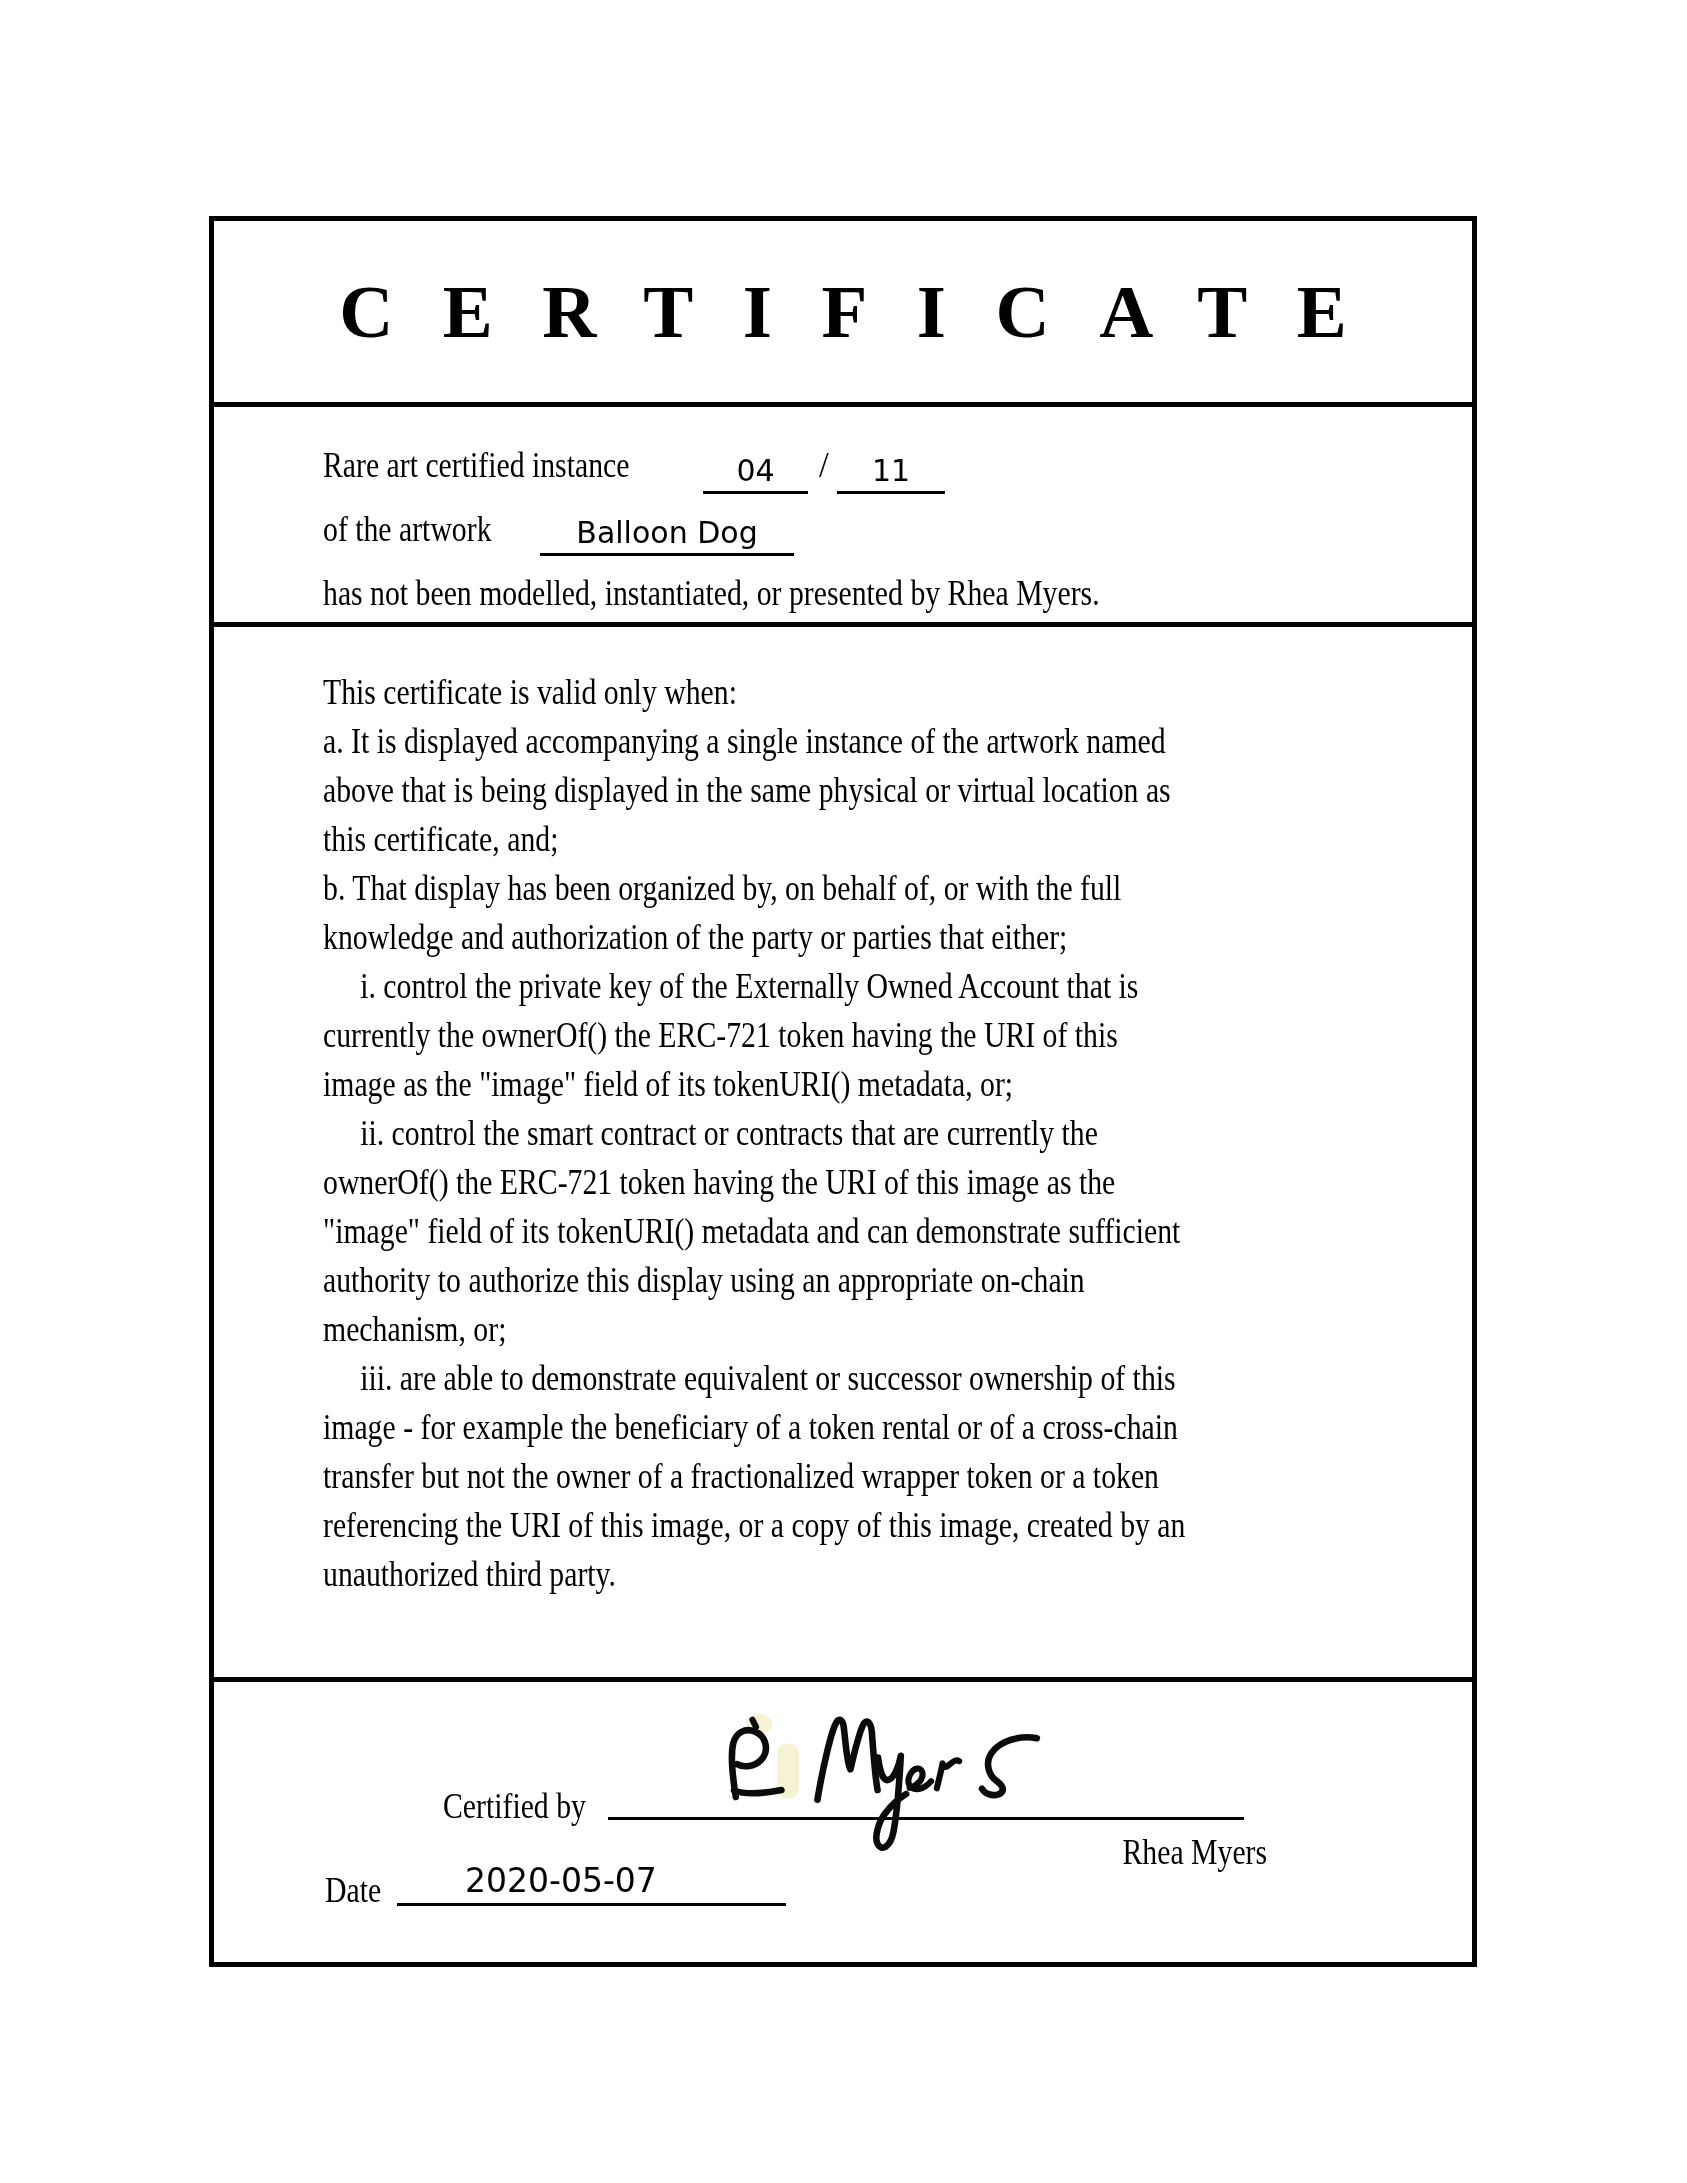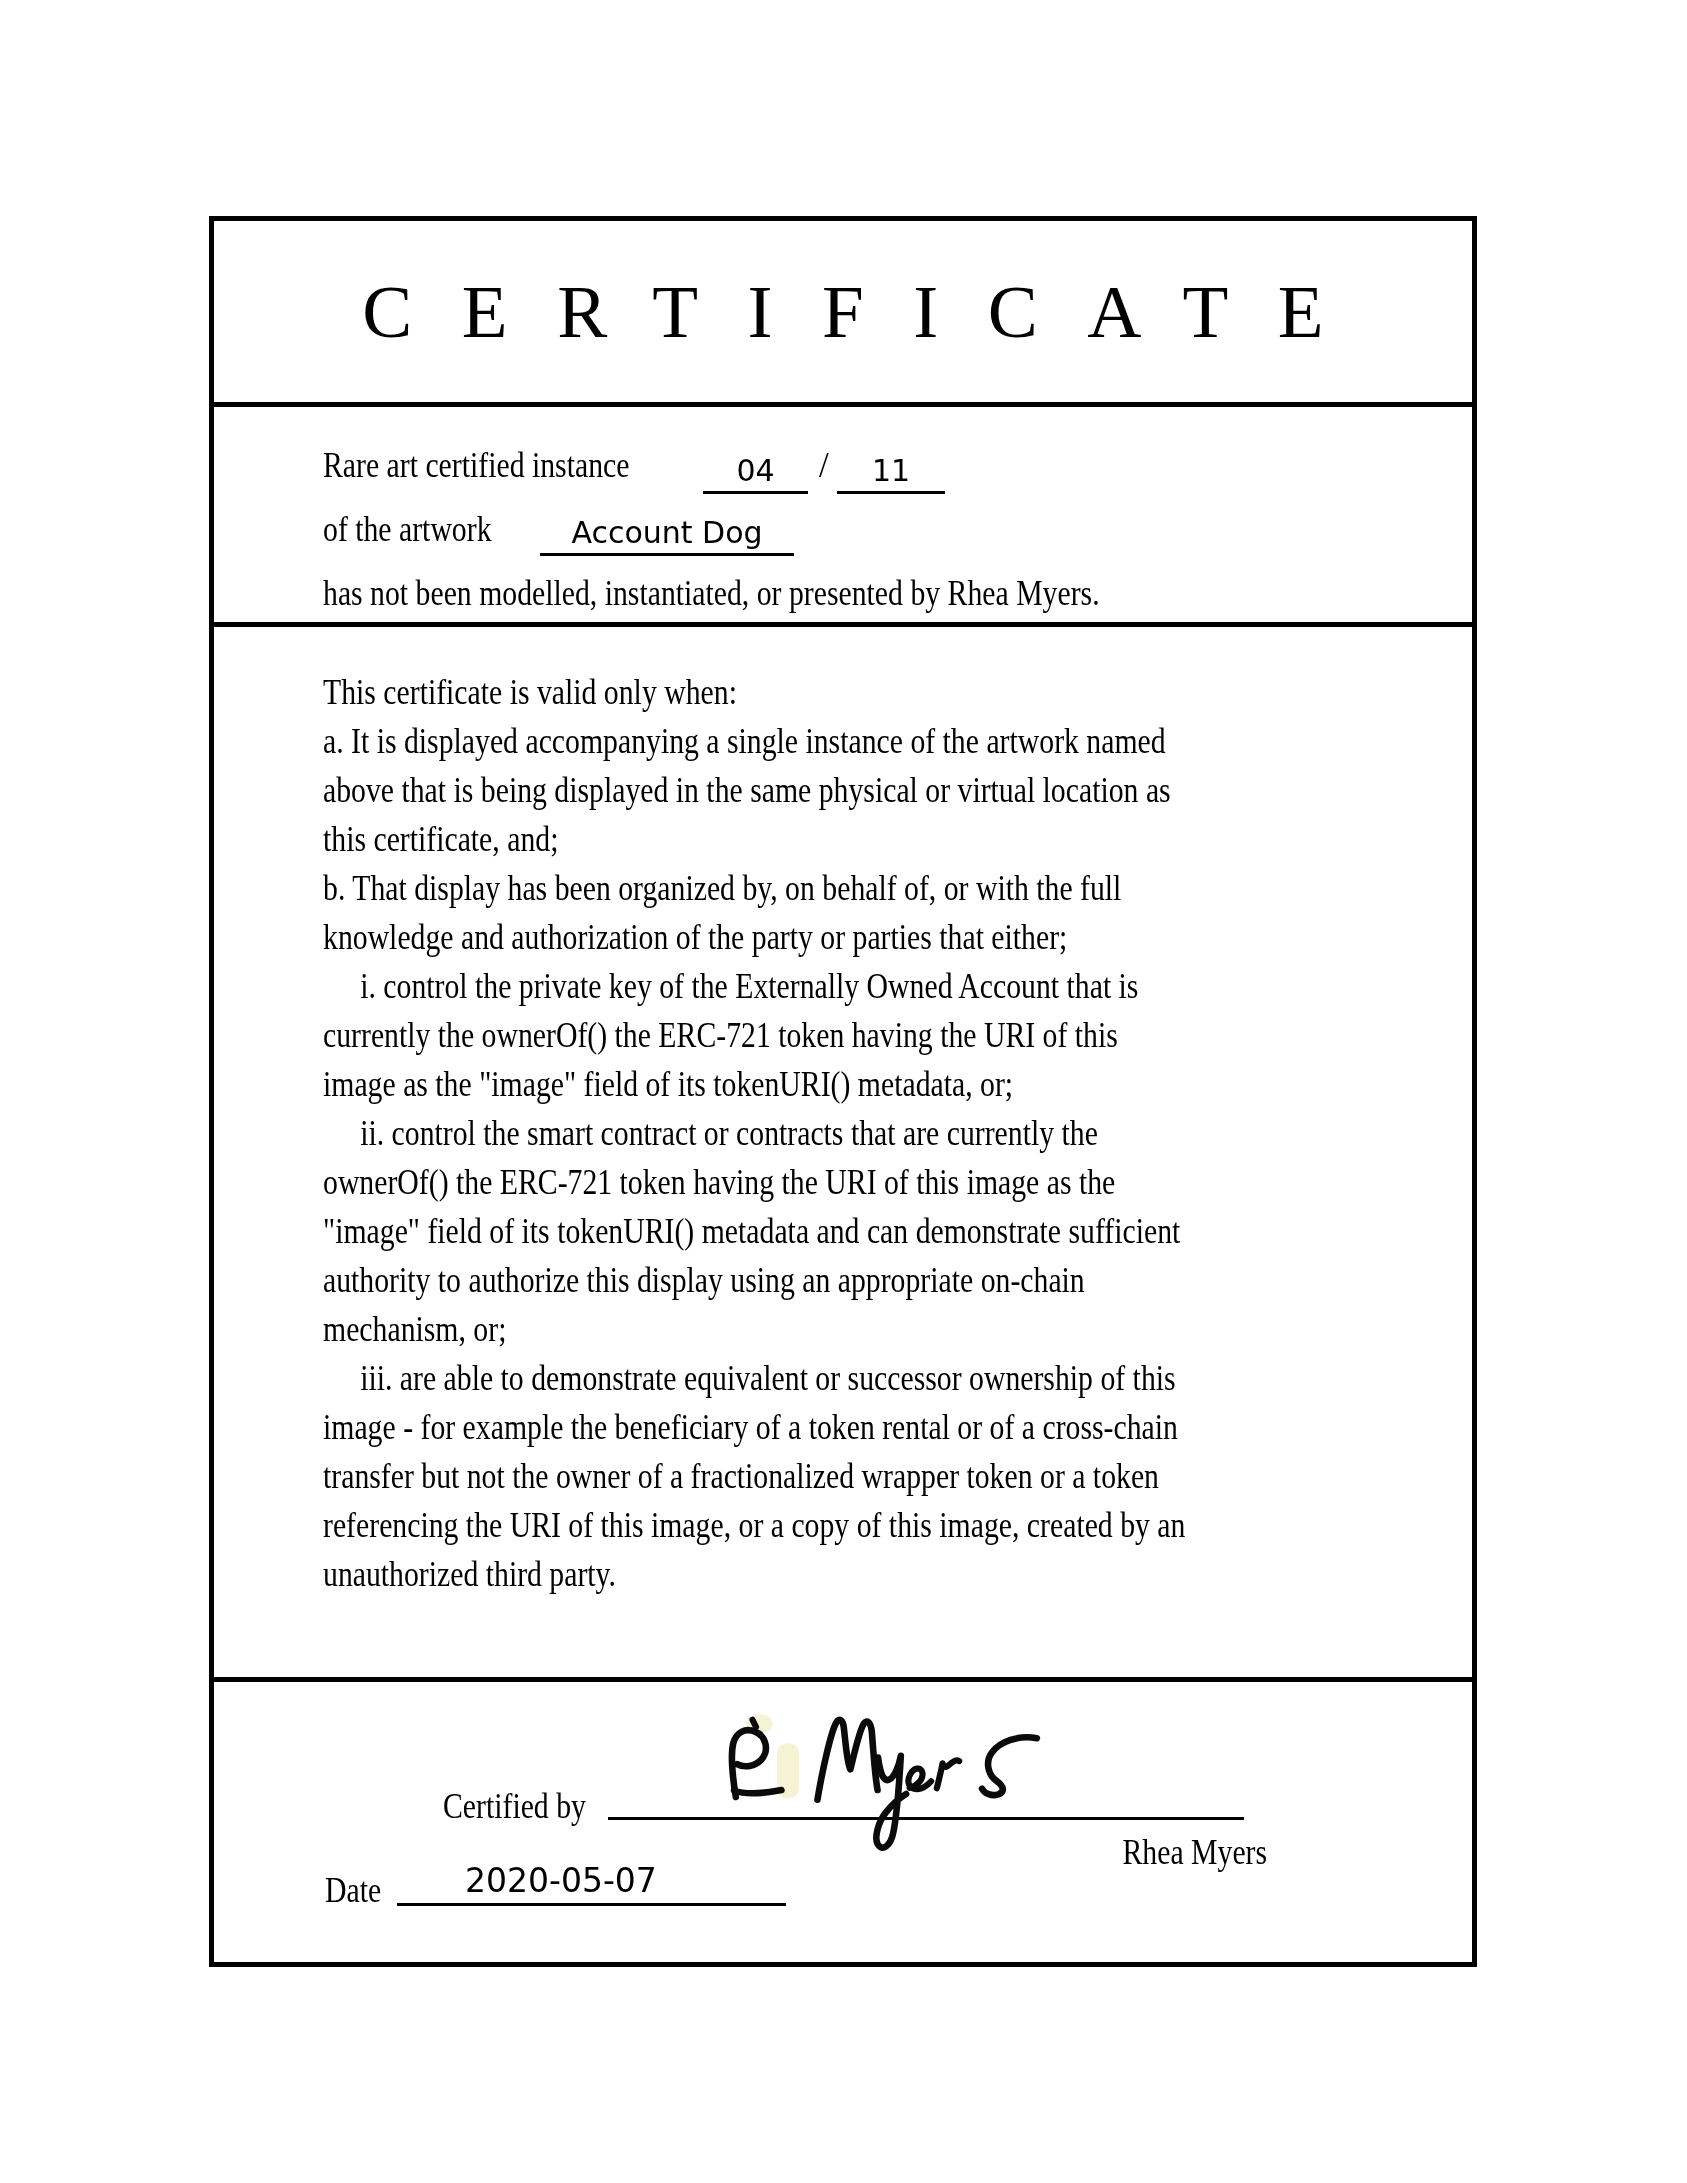--- a/index.html
+++ b/index.html
@@ -14,21 +14,21 @@
   .divider { position:absolute; left:0; width:100%; height:5.3px; background:#000; }
   #divider-1 { top:181px; }
   #divider-2 { top:401px; }
   #divider-3 { top:1456px; }
 
   .title-band {
     position:absolute; left:0; top:0; width:100%; height:181px;
     display:flex; align-items:center; justify-content:center;
   }
   .title {
-    font-size:75px; font-weight:normal; letter-spacing:0.66em; margin-right:-0.66em;
+    font-size:75px; font-weight:bold; letter-spacing:0.66em; margin-right:-0.66em;
     white-space:nowrap; line-height:1;
   }
 
   .serif-line {
     position:absolute; font-size:35px; line-height:35px; white-space:nowrap;
     transform:scaleX(0.85); transform-origin:0 0;
   }
   .blank {
     position:absolute; box-sizing:content-box; height:46px;
     border-bottom:3.5px solid #000;
@@ -73,21 +73,21 @@
       <div class="blank" style="left:489px; top:220px; width:105px;">
         <span>04</span>
       </div>
       <div class="serif-line" style="left:605px; top:227px; transform:none;">/</div>
       <div class="blank" style="left:623px; top:220px; width:108px;">
         <span>11</span>
       </div>
 
       <div class="serif-line" style="left:109px; top:291px;">of the artwork</div>
       <div class="blank" style="left:326px; top:282px; width:254px;">
-        <span>Account Dog</span>
+        <span>Balloon Dog</span>
       </div>
 
       <div class="serif-line" style="left:109px; top:355px;">has not been modelled, instantiated, or presented by Rhea Myers.</div>
     </div>
     <div class="divider" id="divider-2"></div>
 
     <div class="terms">This certificate is valid only when:
 a. It is displayed accompanying a single instance of the artwork named
 above that is being displayed in the same physical or virtual location as
 this certificate, and;

